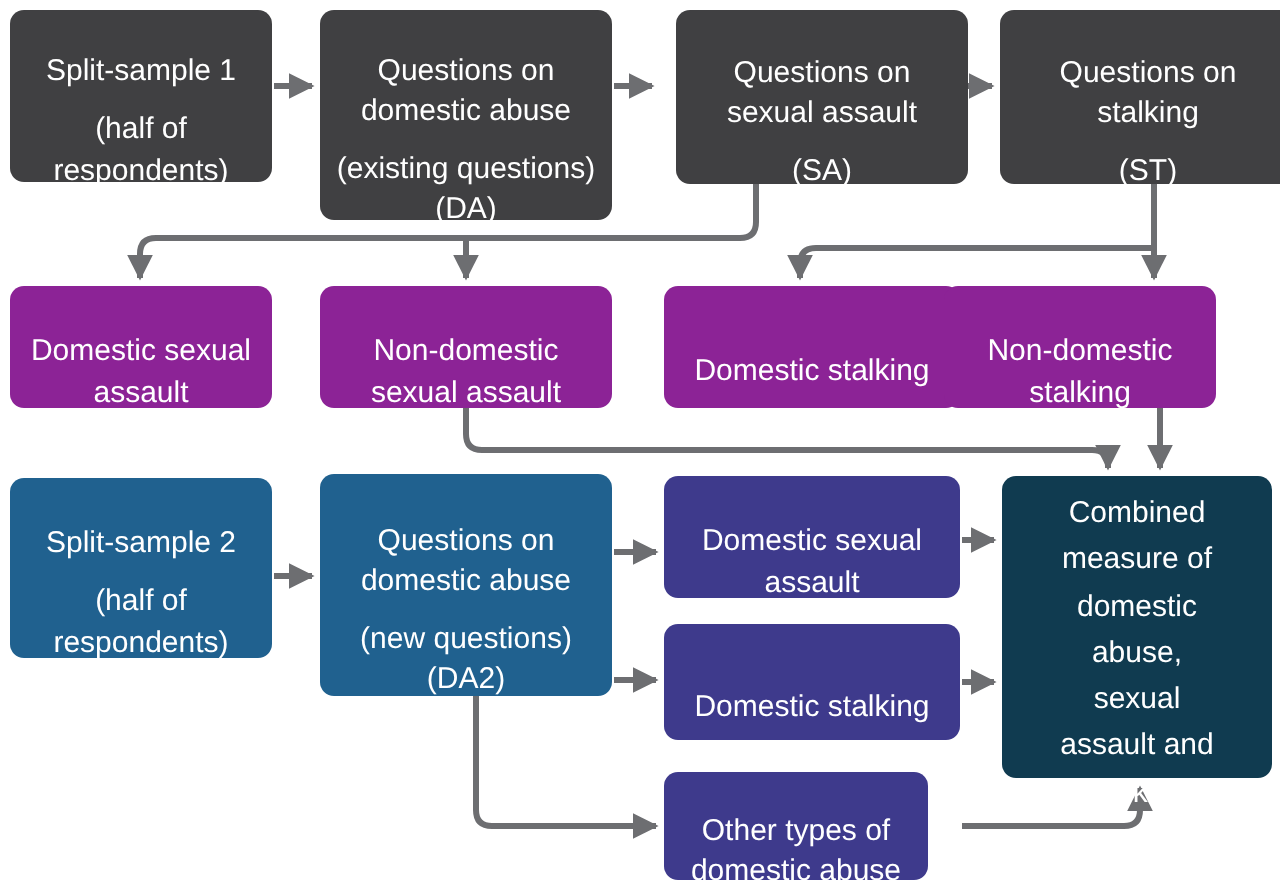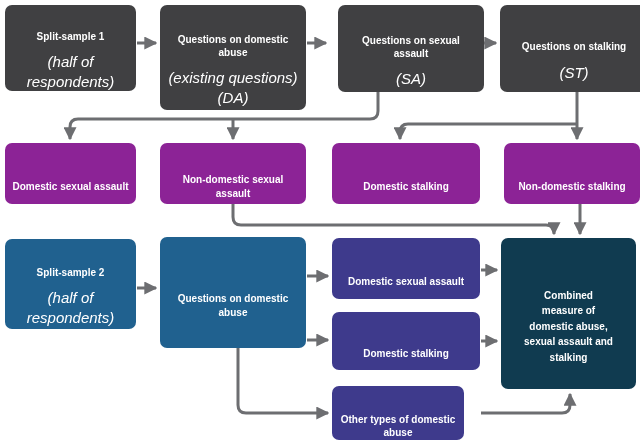--- a/index.html
+++ b/index.html
@@ -5,22 +5,22 @@
   html,body{margin:0;padding:0;background:#fff;}
   #stage{
     position:relative;width:640px;height:446px;background:var(--background,#fff);
     font-family:"Liberation Sans",sans-serif;overflow:hidden;
   }
   .node{
     position:absolute;border-radius:7px;color:#fff;
     display:flex;flex-direction:column;align-items:center;justify-content:center;
     text-align:center;padding:0 7px;box-sizing:border-box;
   }
-  .node .title{font-weight:bold;font-size:10px;line-height:1.34;margin-top:26px;}
-  .node .sub{font-size:15px;line-height:1.34;margin-top:9px;font-weight:normal;font-style:italic;}
+  .node .title{font-weight:normal;font-size:15px;line-height:1.34;margin-top:26px;}
+  .node .sub{font-size:15px;line-height:1.34;margin-top:9px;font-weight:normal;}
   .gray{background:var(--dark-gray);}
   .magenta{background:var(--magenta);}
   .blue{background:var(--blue);}
   .indigo{background:var(--indigo);}
   .teal{background:var(--dark-teal);}
   .teal .title{line-height:1.55;}
   #connectors{position:absolute;left:0;top:0;pointer-events:none;}
   #connectors path.ln{fill:none;stroke:var(--connector-gray);stroke-width:3;}
   #connectors .ah{fill:var(--connector-gray);}
 </style>
@@ -77,30 +77,31 @@
 
   <div class="node magenta" style="left:5px;top:143px;width:131px;height:61px;">
     <div class="title">Domestic sexual assault</div>
   </div>
   <div class="node magenta" style="left:160px;top:143px;width:146px;height:61px;">
     <div class="title">Non-domestic sexual assault</div>
   </div>
   <div class="node magenta" style="left:332px;top:143px;width:148px;height:61px;">
     <div class="title">Domestic stalking</div>
   </div>
-  <div class="node magenta" style="left:504px;top:143px;width:136px;height:61px;">
+  <div class="node magenta" style="left:472px;top:143px;width:136px;height:61px;">
     <div class="title">Non-domestic stalking</div>
   </div>
 
   <div class="node blue" style="left:5px;top:239px;width:131px;height:90px;">
     <div class="title">Split-sample 2</div>
     <div class="sub">(half of respondents)</div>
   </div>
   <div class="node blue" style="left:160px;top:237px;width:146px;height:111px;">
     <div class="title">Questions on domestic abuse</div>
+    <div class="sub">(new questions) (DA2)</div>
   </div>
 
   <div class="node indigo" style="left:332px;top:238px;width:148px;height:61px;">
     <div class="title">Domestic sexual assault</div>
   </div>
   <div class="node indigo" style="left:332px;top:312px;width:148px;height:58px;">
     <div class="title">Domestic stalking</div>
   </div>
   <div class="node indigo" style="left:332px;top:386px;width:132px;height:54px;">
     <div class="title">Other types of domestic abuse</div>

